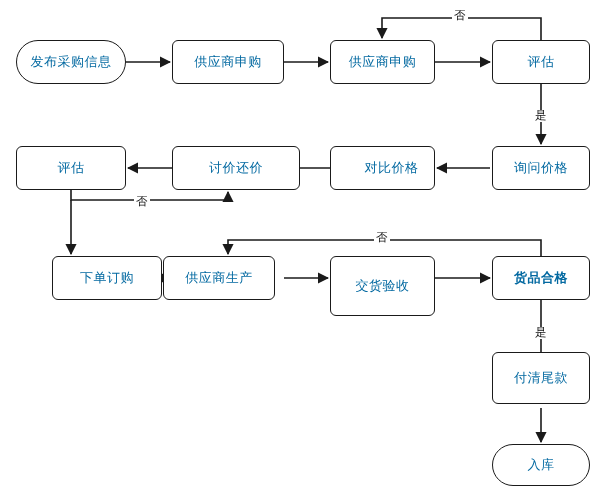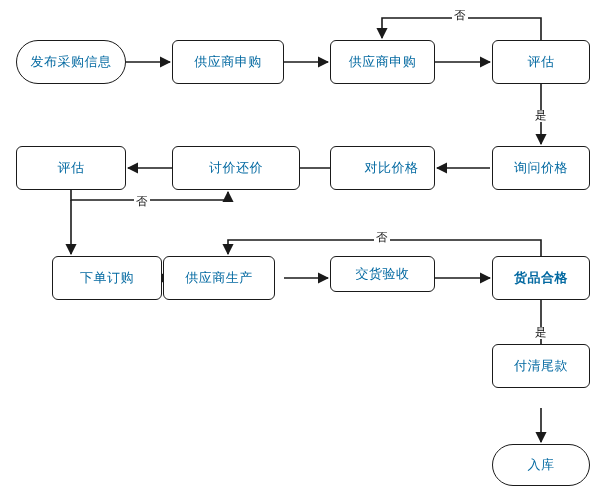--- a/index.html
+++ b/index.html
@@ -114,27 +114,27 @@
   </div>
   <div class="node" style="left:16px;top:146px;width:110px;height:44px;">
     <span>评估</span>
   </div>
   <div class="node" style="left:16px;top:256px;width:110px;height:44px;margin-left:36px;">
     <span>下单订购</span>
   </div>
   <div class="node" style="left:163px;top:256px;width:112px;height:44px;">
     <span>供应商生产</span>
   </div>
-  <div class="node" style="left:330px;top:256px;width:105px;height:36px;">
+  <div class="node" style="left:330px;top:256px;width:105px;height:60px;">
     <span>交货验收</span>
   </div>
   <div class="node" style="left:492px;top:256px;width:98px;height:44px;font-weight:bold;">
     <span>货品合格</span>
   </div>
-  <div class="node" style="left:492px;top:344px;width:98px;height:44px;">
+  <div class="node" style="left:492px;top:352px;width:98px;height:52px;">
     <span>付清尾款</span>
   </div>
   <div class="node terminator" style="left:492px;top:444px;width:98px;height:42px;">
     <span>入库</span>
   </div>
 
   <div class="edge-label" style="left:452px;top:10px;">否</div>
   <div class="edge-label" style="left:533px;top:110px;">是</div>
   <div class="edge-label" style="left:134px;top:196px;">否</div>
   <div class="edge-label" style="left:374px;top:232px;">否</div>

